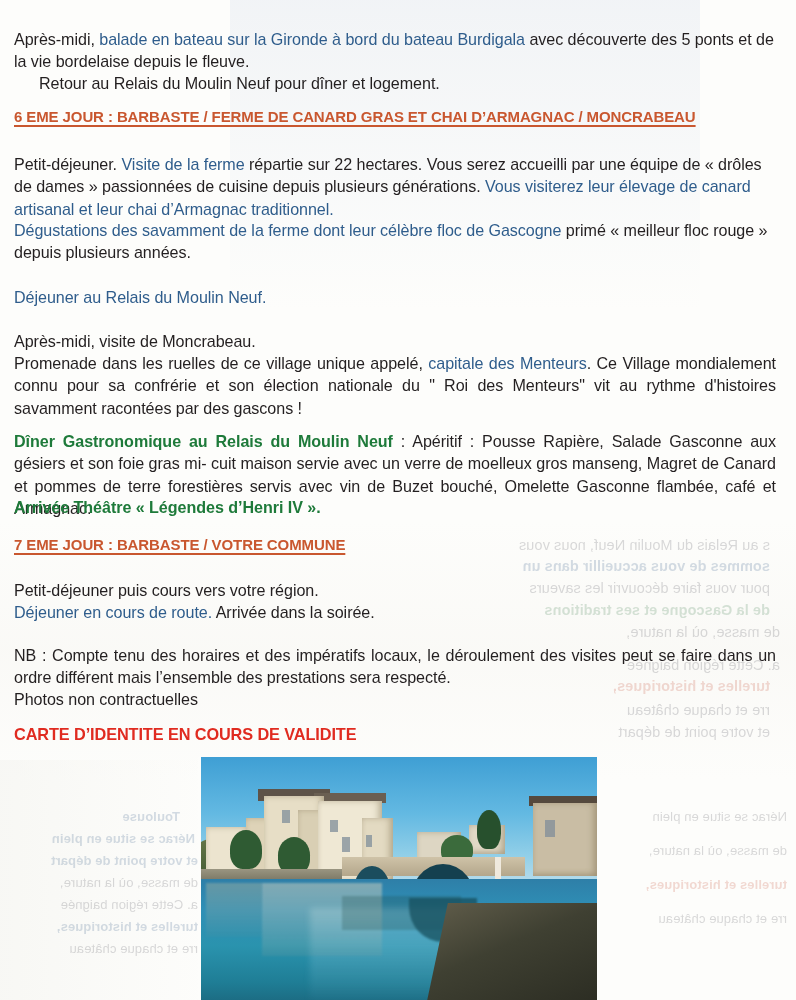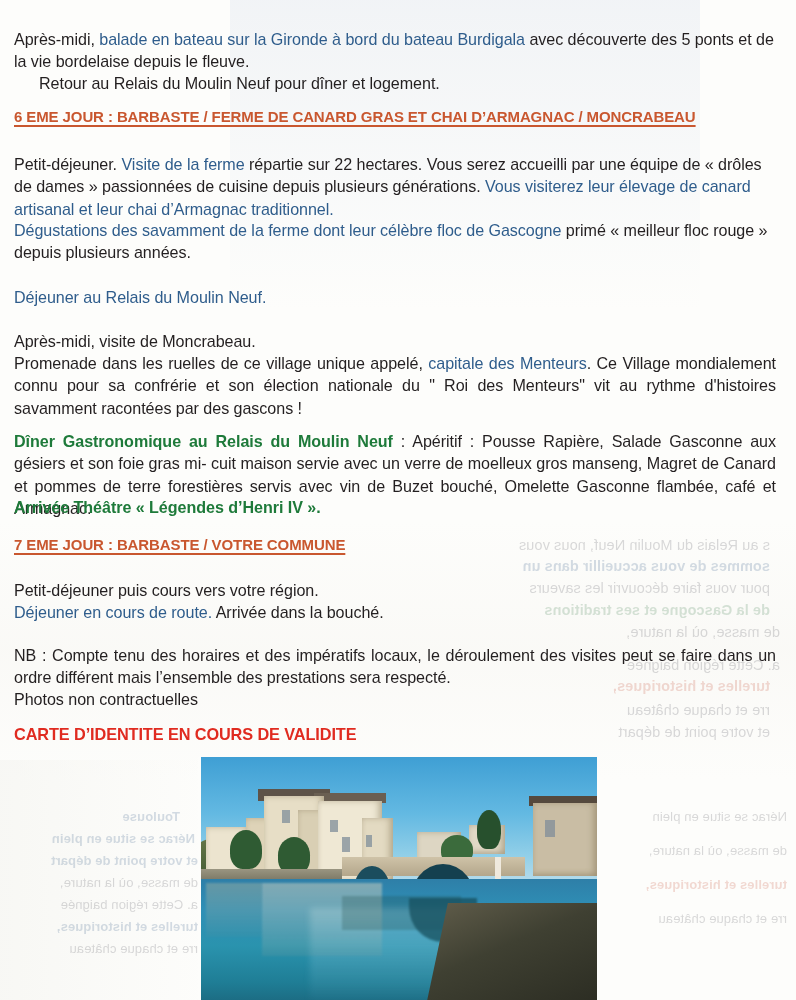--- a/index.html
+++ b/index.html
@@ -263,21 +263,21 @@
     <p class="txt justify" style="top:336px;"><span>Promenade dans les ruelles de ce village unique appelé, </span><span class="blue">capitale des Menteurs</span><span>. Ce Village mondialement connu pour sa confrérie et son élection nationale du " Roi des Menteurs" vit au rythme d'histoires savamment racontées par des gascons !</span></p>
 
     <p class="txt justify" style="top:414px;"><span class="green">Dîner Gastronomique au Relais du Moulin Neuf</span><span> : Apéritif : Pousse Rapière, Salade Gasconne aux gésiers et son foie gras mi- cuit maison servie avec un verre de moelleux gros manseng, Magret de Canard et pommes de terre forestières servis avec vin de Buzet bouché, Omelette Gasconne flambée, café et Armagnac.</span></p>
 
     <p class="txt" style="top:480px;"><span class="green">Arrivée Théâtre « Légendes d’Henri IV ».</span></p>
 
     <h2 class="heading-day" style="top:524px;">7 EME JOUR : BARBASTE / VOTRE COMMUNE</h2>
 
     <p class="txt" style="top:563px;"><span>Petit-déjeuner puis cours vers votre région.</span></p>
 
-    <p class="txt" style="top:585px;"><span class="blue">Déjeuner en cours de route.</span><span> Arrivée dans la bouché.</span></p>
+    <p class="txt" style="top:585px;"><span class="blue">Déjeuner en cours de route.</span><span> Arrivée dans la soirée.</span></p>
 
     <p class="txt justify" style="top:628px;"><span>NB : Compte tenu des horaires et des impératifs locaux, le déroulement des visites peut se faire dans un ordre différent mais l’ensemble des prestations sera respecté.</span></p>
 
     <p class="txt" style="top:672px;"><span>Photos non contractuelles</span></p>
 
     <h2 class="heading-red" style="top:711px;">CARTE D’IDENTITE EN COURS DE VALIDITE</h2>
   </div>
 
   <figure id="photo-wrap" style="margin:0;">
     <div id="photo">

